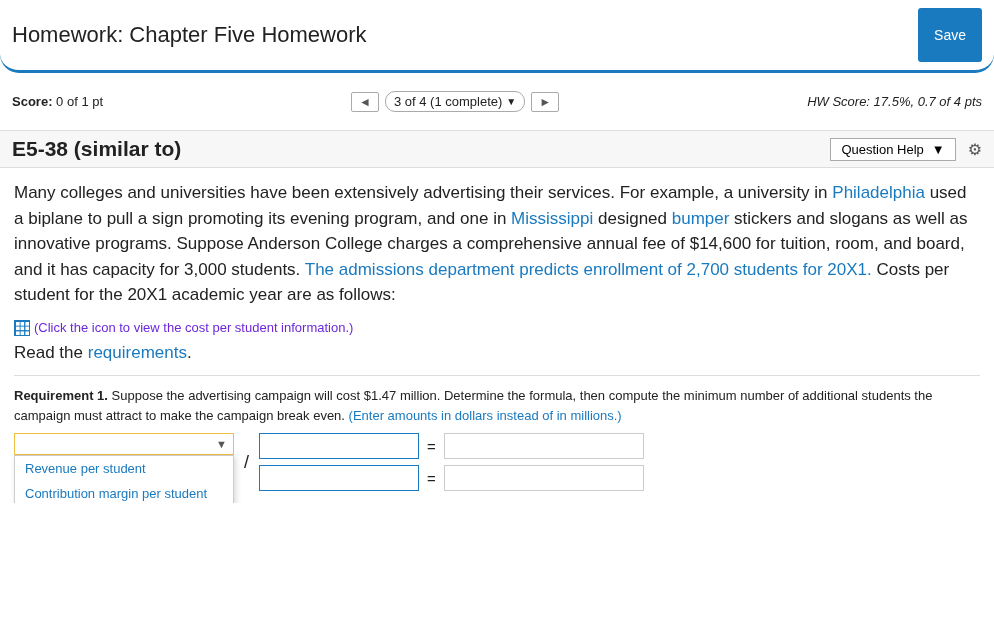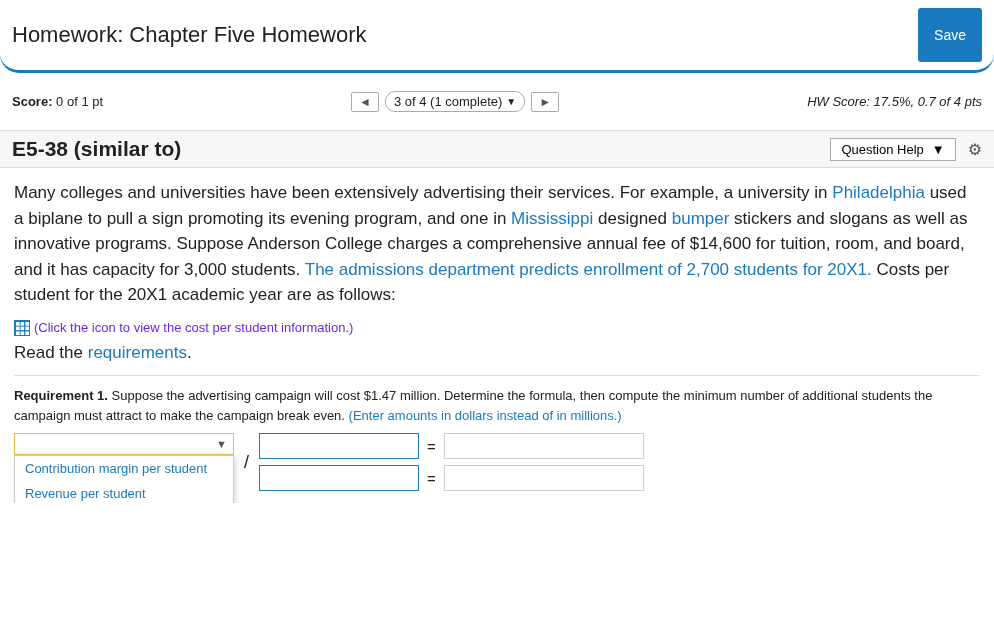--- a/index.html
+++ b/index.html
@@ -236,22 +236,22 @@
 
     <div class="formula-area">
 
       <div class="dropdown-container">
         <div class="dropdown-select">
           <span></span>
           <span class="dropdown-arrow">▼</span>
         </div>
 
         <div class="dropdown-menu">
+          <div class="dropdown-menu-item">Revenue per student</div>
           <div class="dropdown-menu-item">Contribution margin per student</div>
-          <div class="dropdown-menu-item">Revenue per student</div>
           <div class="dropdown-menu-item">Total advertising costs</div>
           <div class="dropdown-menu-item">Total fixed costs per student</div>
           <div class="dropdown-menu-item">Total variable cost per student</div>
         </div>
       </div>
 
       <span class="slash">/</span>
 
       <div class="right-formula">
         <div class="formula-row">

